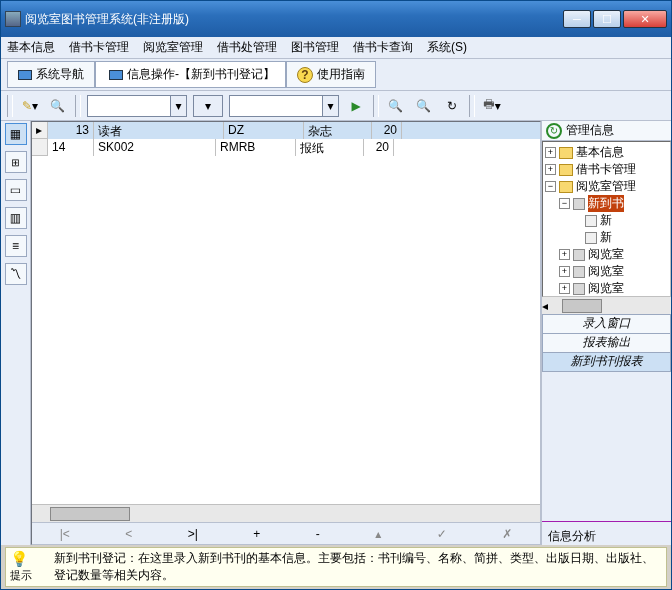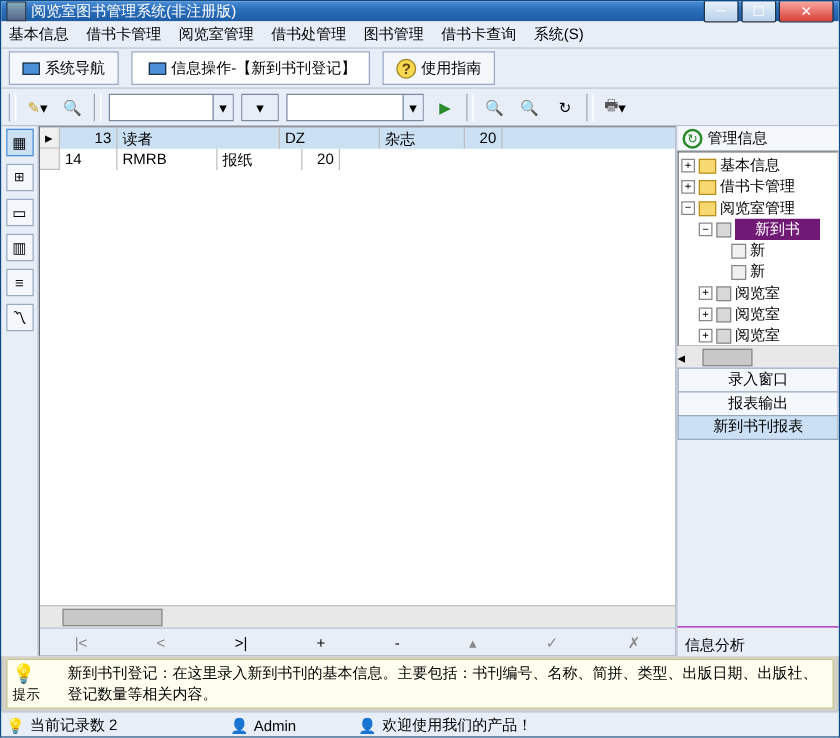--- a/index.html
+++ b/index.html
@@ -1,25 +1,25 @@
 <!DOCTYPE html>
 <html><head>
 <meta charset="utf-8">
 <style>
 * { box-sizing: border-box; margin: 0; padding: 0; font-family: "Microsoft YaHei", SimSun, sans-serif; font-size: 12px; }
 body { background: #d4d0c8; width: 672px; height: 590px; overflow: hidden; border: 1px solid #0a4a8a; }
-.titlebar { background: linear-gradient(#4a8fd8, #2b6fbb 40%, #1e5ca5); height: 16px; display: flex; align-items: center; padding: 0 4px; color: #fff; }
+.titlebar { background: linear-gradient(#4a8fd8, #2b6fbb 40%, #1e5ca5); height: 36px; display: flex; align-items: center; padding: 0 4px; color: #fff; }
 .titlebar .tb-icon { width: 16px; height: 16px; margin-right: 4px; background: linear-gradient(#8ab, #568); border: 1px solid #345; }
 .titlebar .title { flex: 1; }
 .win-btns { display: flex; gap: 2px; }
 .win-btn { width: 28px; height: 18px; border: 1px solid #234; border-radius: 2px; background: linear-gradient(#e8f0fa, #b8d0ea); display: flex; align-items: center; justify-content: center; font-size: 11px; cursor: pointer; }
 .win-btn.close { background: linear-gradient(#f8a8a0, #d84038); color: #fff; width: 44px; }
 .menubar { background: #e8eef8; height: 22px; display: flex; align-items: center; padding: 0 6px; gap: 14px; border-bottom: 1px solid #b8c0d0; }
 .menubar span { cursor: pointer; }
-.tabbar { background: #e8eef8; height: 32px; display: flex; align-items: center; padding: 2px 6px; gap: 10px; border-bottom: 1px solid #b8c0d0; }
+.tabbar { background: #e8eef8; height: 32px; display: flex; align-items: center; padding: 2px 6px; gap: 0; border-bottom: 1px solid #b8c0d0; }
 .tab { border: 1px solid #9aa8c0; background: #f4f8fc; padding: 4px 10px; display: flex; align-items: center; gap: 4px; cursor: pointer; }
 .tab.active { background: #fff; padding-left: 13px; }
 .tabicon { width: 14px; height: 10px; background: #4a8fd8; border: 1px solid #234; }
 .helpicon { width: 16px; height: 16px; border-radius: 50%; background: #f8d850; border: 1px solid #a08020; display: flex; align-items: center; justify-content: center; font-weight: bold; color: #604010; }
 .toolbar { background: #e8eef8; height: 30px; display: flex; align-items: center; padding: 2px 6px; gap: 6px; border-bottom: 1px solid #b8c0d0; }
 .tool-sep { width: 6px; height: 22px; border-left: 1px solid #a0a8b8; border-right: 1px solid #fff; }
 .tool-btn { width: 22px; height: 22px; display: flex; align-items: center; justify-content: center; cursor: pointer; border: 1px solid transparent; }
 .tool-combo { height: 22px; border: 1px solid #7a88a0; background: #fff; display: flex; align-items: center; }
 .tool-combo .dd { width: 16px; height: 100%; background: #e8eef8; display: flex; align-items: center; justify-content: center; border-left: 1px solid #7a88a0; }
 .main { display: flex; height: 424px; }
@@ -47,25 +47,25 @@
 .navbar span.active { color: #000; }
 .right { width: 130px; background: #e8eef8; border-left: 1px solid #b8c0d0; display: flex; flex-direction: column; }
 .r-head { height: 20px; display: flex; align-items: center; gap: 4px; padding: 0 4px; border-bottom: 1px solid #b8c0d0; background: #f4f8fc; }
 .r-head .ref { width: 16px; height: 16px; border-radius: 50%; border: 2px solid #2a8a2a; display: flex; align-items: center; justify-content: center; color: #2a8a2a; font-size: 10px; }
 .tree { flex: 1; overflow: hidden; background: #fff; border: 1px inset #c0c0c0; padding: 2px; font-size: 12px; }
 .tn { display: flex; align-items: center; height: 17px; white-space: nowrap; cursor: pointer; }
 .tn .tog { width: 11px; height: 11px; border: 1px solid #888; background: #fff; display: flex; align-items: center; justify-content: center; font-size: 9px; line-height: 1; margin-right: 3px; }
 .tn .fold { width: 14px; height: 12px; background: #f8d870; border: 1px solid #b89020; margin-right: 3px; }
 .tn .leaf { width: 12px; height: 12px; border: 1px solid #888; background: #f0f0f0; margin-right: 3px; }
 .tn .key { width: 12px; height: 12px; background: #d8d8d8; border: 1px solid #888; margin-right: 3px; }
-.tn.sel .lbl { background: #701a75; color: #fff; padding: 0 16px; }
+.tn.sel .lbl { background: #c2410c; color: #fff; padding: 0 0; }
 .r-hscroll { height: 18px; background: #e8e8e8; display: flex; align-items: center; }
 .r-hscroll .thumb { width: 40px; height: 14px; background: #c8c8c8; border: 1px solid #888; margin-left: 14px; }
 .r-btns { display: flex; flex-direction: column; }
-.r-btns button { height: 20px; border: 1px solid #9aa8c0; background: #f4f8fc; cursor: pointer; margin-top: -1px; }
+.r-btns button { height: 20px; border: 1px solid #9aa8c0; background: #f4f8fc; cursor: pointer; margin-top: -1px; font-style: italic; }
 .r-btns button.sel { background: #cce0f4; }
 .r-foot { height: 24px; border-top: 1px solid #a21caf; display: flex; align-items: flex-end; padding: 0 6px; }
 .hint { height: 40px; background: #fffff0; border: 1px solid #c0c090; margin: 2px 4px; display: flex; padding: 2px 4px; gap: 6px; }
 .hint .bulb { font-size: 15px; }
 .hint .hlabel { font-size: 11px; align-self: flex-end; }
 .hint .htext { flex: 1; line-height: 1.4; margin-left: 16px; }
 .status { height: 22px; background: #e8eef8; border-top: 1px solid #b8c0d0; display: flex; align-items: center; padding: 0 4px; gap: 10px; }
 .status .seg { display: flex; align-items: center; gap: 4px; }
 .pencil { color: #c8a020; }
 .mag { color: #4060a0; }
@@ -159,20 +159,21 @@
         <div class="gh0">▸</div>
         <div class="c-id" style="text-align:right">13</div>
         <div class="c-name">读者</div>
         <div class="c-abbr">DZ</div>
         <div class="c-type">杂志</div>
         <div class="c-last" style="text-align:right">20</div>
       </div>
       <div class="grid-row">
         <div class="gh0"></div>
         <div class="c-id" style="text-align:left">14</div>
+        <div class="c-code">SK002</div>
         <div class="c-abbr">RMRB</div>
         <div class="c-type">报纸</div>
         <div class="c-last" style="text-align:right">20</div>
       </div>
     </div>
     <div class="hscroll">
         <div class="thumb"></div>
       </div>
     <div class="navbar">
       <span>|&lt;</span>

